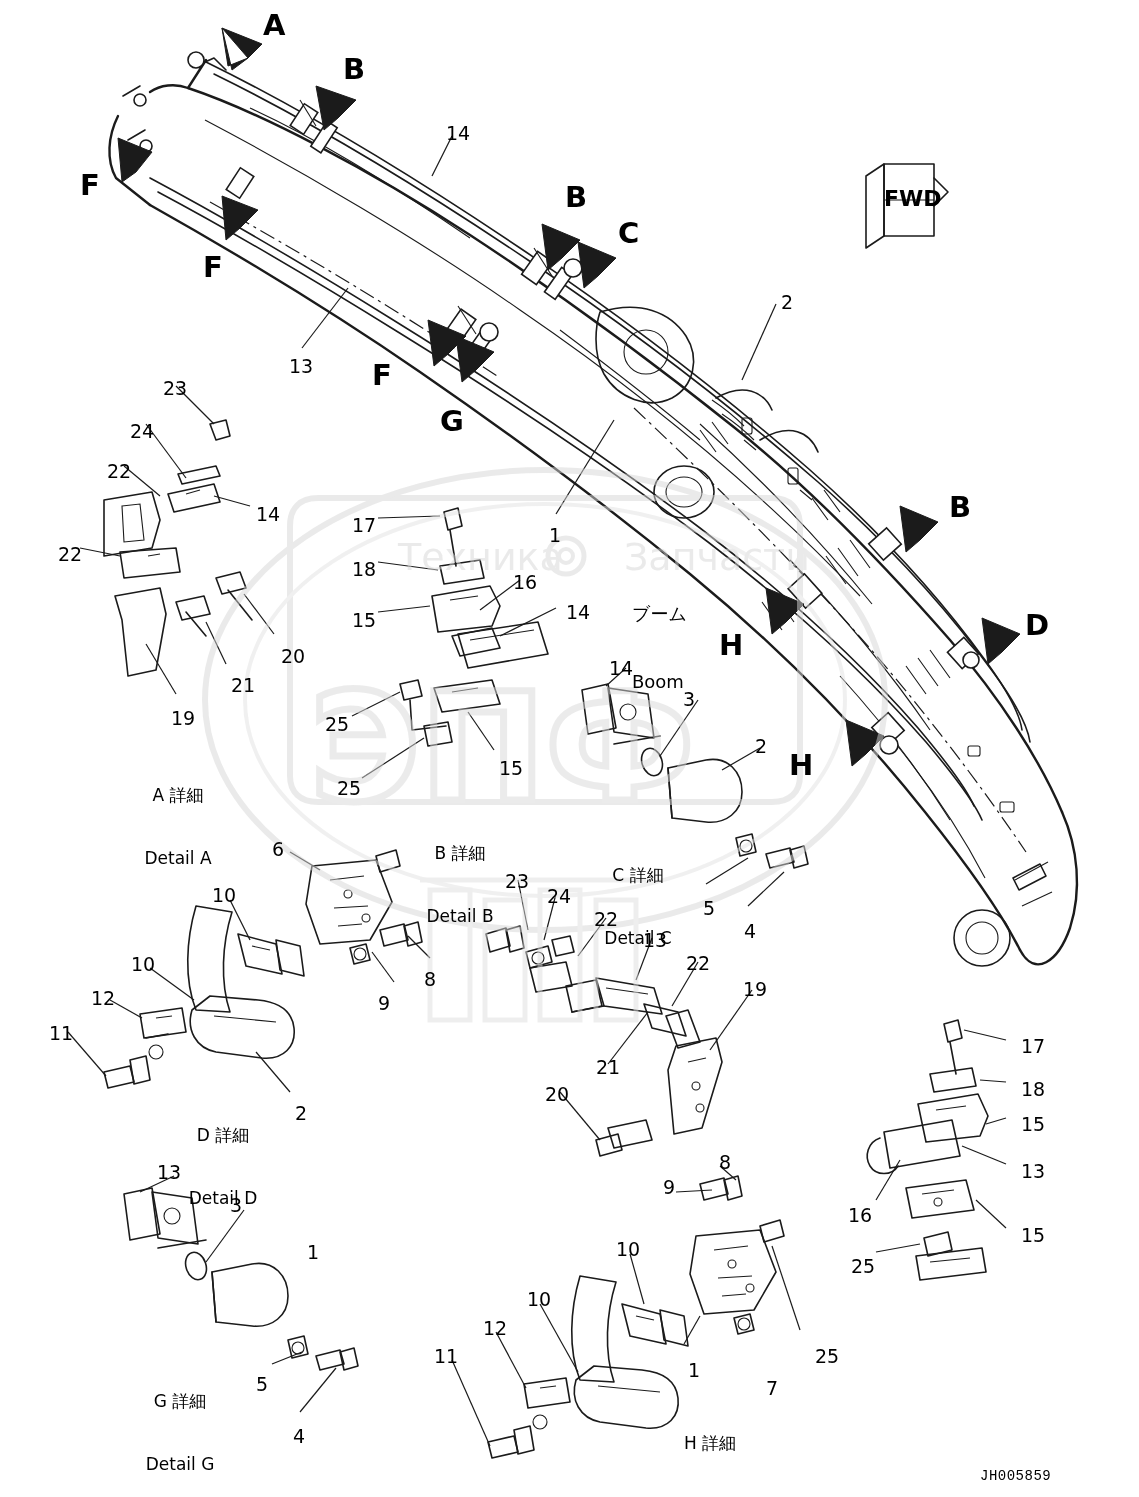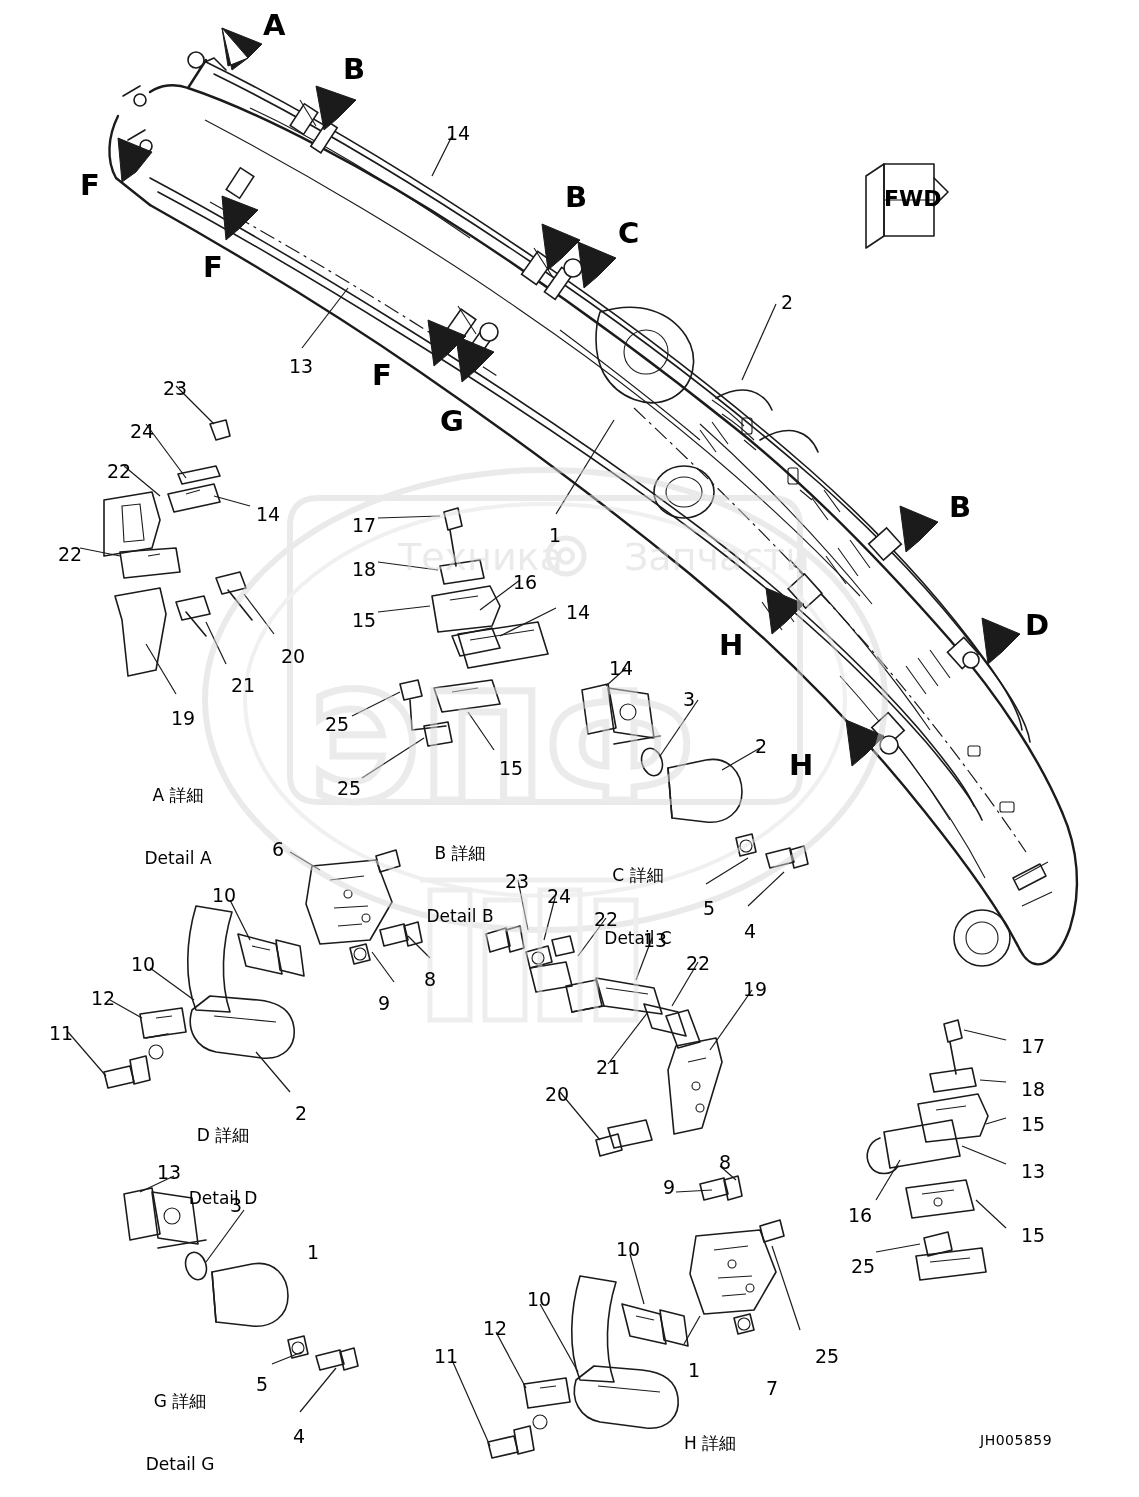--- a/index.html
+++ b/index.html
@@ -426,24 +426,28 @@
   <div class="lbl detail" style="left:120px; top:1348px; width:120px;">
     <div>G 詳細</div>
     <div>Detail G</div>
   </div>
 
   <div class="lbl detail" style="left:650px; top:1390px; width:120px;">
     <div>H 詳細</div>
     <div>Detail H</div>
   </div>
 
+  <div class="lbl" style="left:632px; top:558px; font-size:18px; line-height:1.25;">
+    <div>ブーム</div>
+    <div>Boom</div>
+  </div>
 
   <div class="lbl" style="left:884px; top:186px; font-size:22px; font-weight:bold;">FWD</div>
 
-  <div class="lbl code" style="left:980px; top:1432px;">JH005859</div>
+  <div class="lbl code" style="left:980px; top:1468px;font-family:Liberation Mono, monospace;">JH005859</div>
 
   <div id="callout-layer">
       <div class="lbl num" style="left: 446px; top: 122px;">14</div>
       <div class="lbl num" style="left: 781px; top: 291px;">2</div>
       <div class="lbl num" style="left: 289px; top: 355px;">13</div>
       <div class="lbl num" style="left: 549px; top: 524px;">1</div>
       <div class="lbl num" style="left: 163px; top: 377px;">23</div>
       <div class="lbl num" style="left: 130px; top: 420px;">24</div>
       <div class="lbl num" style="left: 107px; top: 460px;">22</div>
       <div class="lbl num" style="left: 256px; top: 503px;">14</div>

